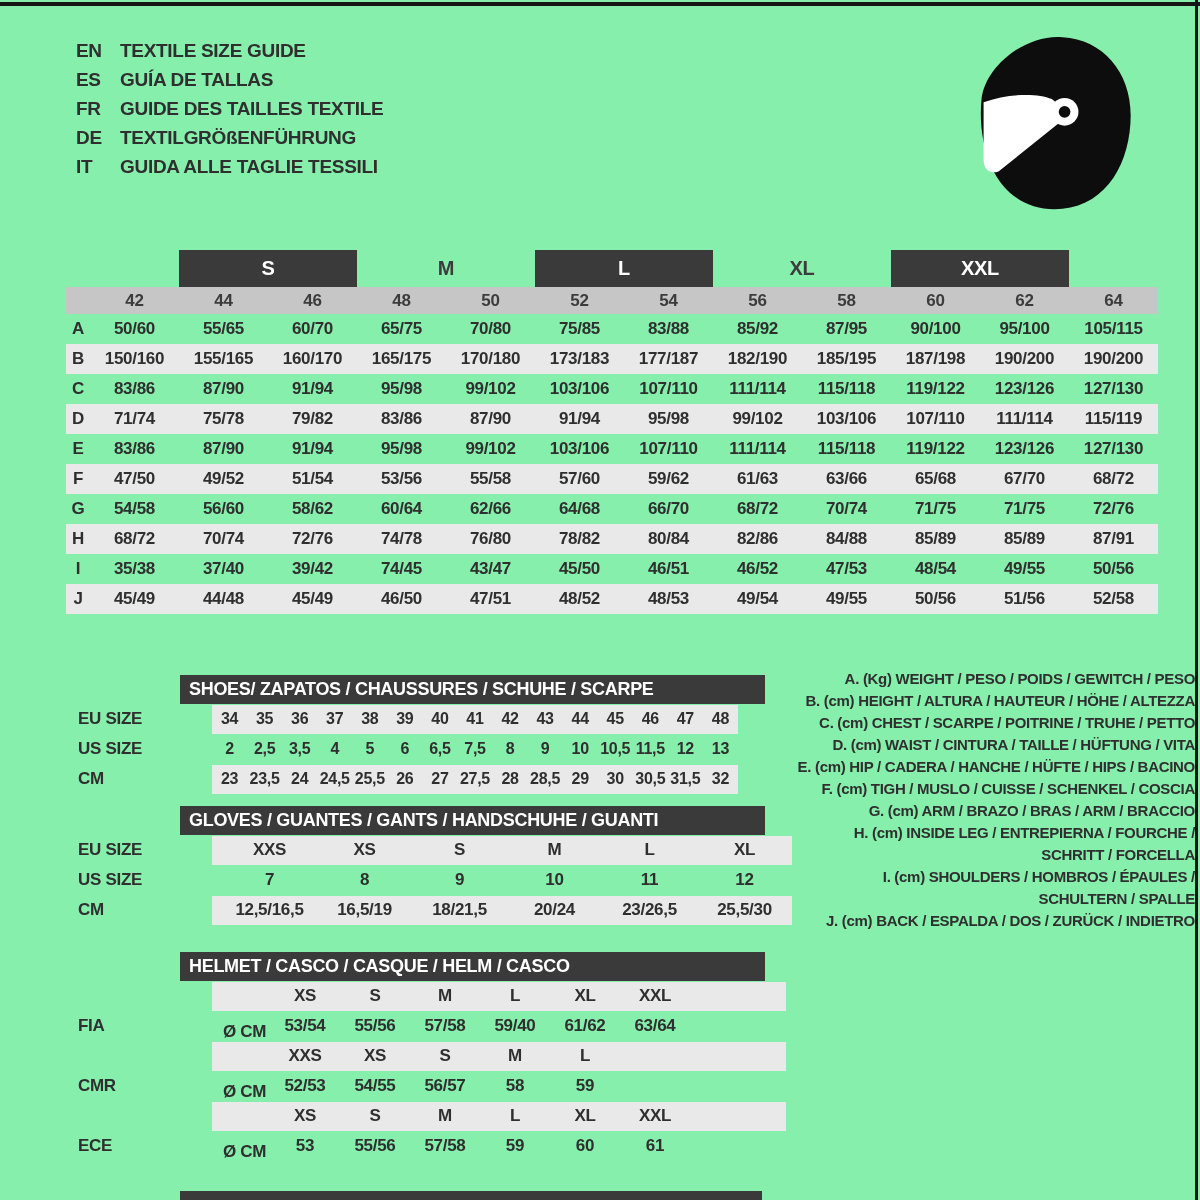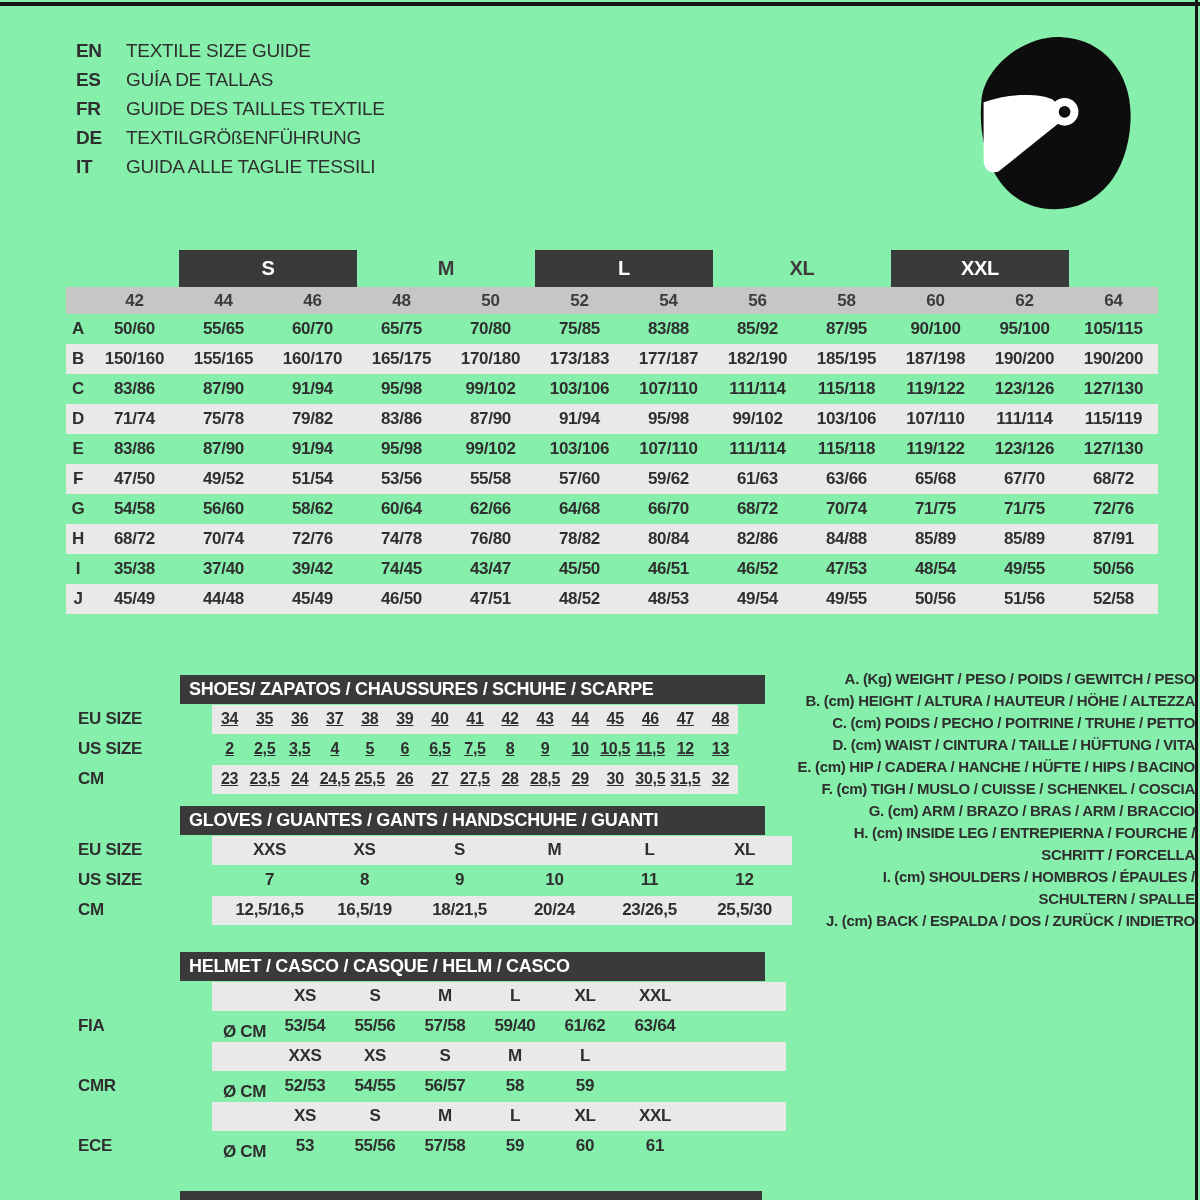--- a/index.html
+++ b/index.html
@@ -6,21 +6,21 @@
   .page{position:relative;width:1200px;height:1200px;background:#86efac;overflow:hidden;
         font-family:"Liberation Sans","DejaVu Sans",sans-serif;color:#2f2f2f;letter-spacing:-0.3px;}
   .edge-top{position:absolute;left:0;top:2px;width:1200px;height:4px;background:#161616;}
   .edge-right{position:absolute;top:0;left:1195px;width:3px;height:1200px;background:#161616;}
   .bottom-cut-bar{position:absolute;left:180px;top:1191px;width:582px;height:9px;background:#3a3a3a;}
 
   
   .langs{position:absolute;left:76px;top:36px;}
   .lang-row{display:flex;height:29px;align-items:center;}
   .lang-code{width:44px;font-size:19px;font-weight:bold;}
-  .lang-title{font-size:19px;font-weight:normal;margin-left:6px;}
+  .lang-title{font-size:19px;font-weight:bold;}
 
   .helmet-wrap{position:absolute;left:975px;top:34px;width:160px;height:178px;}
 
   
   .main-table{position:absolute;left:66px;top:250px;width:1092px;}
   .mt-row{display:flex;}
   .mt-lcol{width:24px;text-align:center;font-weight:bold;font-size:17px;flex:none;}
   .mt-c{width:89px;flex:none;text-align:center;font-weight:bold;font-size:17px;}
   .mt-grouprow{height:37px;}
   .mt-grouprow .mt-c{line-height:37px;font-size:20px;color:#3c3c3c;}
@@ -33,21 +33,21 @@
 
   
   .sec{position:absolute;left:66px;width:720px;}
   #shoes{top:675px;} #gloves{top:806px;} #helmet{top:952px;}
   .sec-title{margin-left:114px;width:585px;height:29px;background:#3a3a3a;color:#fff;
              font-size:18px;font-weight:bold;line-height:29px;padding-left:9px;box-sizing:border-box;}
   .sec-row{display:flex;height:30px;align-items:center;gap:32px;}
   .sec-label{width:114px;flex:none;font-size:17px;font-weight:bold;padding-left:12px;box-sizing:border-box;}
   .sec-vals{display:flex;align-items:center;height:29px;}
   .sec-vals.band{background:#e9e9e9;}
-  .vals-shoes{width:526px;text-decoration:underline;}
+  .vals-shoes{width:526px;}
   .vals-gloves{width:585px;padding-left:10px;box-sizing:border-box;}
   .vals-helmet{width:585px;}
   .shoes-c{flex:1;text-align:center;font-size:16px;font-weight:bold;}
   .gloves-c{width:95px;flex:none;text-align:center;font-size:17px;font-weight:bold;}
   .helm-unit{width:58px;flex:none;padding-left:11px;box-sizing:border-box;font-size:17px;font-weight:bold;margin-top:11px;}
   .helm-c{width:70px;flex:none;text-align:center;font-size:17px;font-weight:bold;}
 
   
   .legend{position:absolute;left:795px;top:668px;width:400px;}
   .legend-item{margin:0;}
@@ -452,21 +452,21 @@
   </section>
 
   <aside id="legend" class="legend">
       <div class="legend-item">
         <div class="legend-line">A. (Kg) WEIGHT / PESO / POIDS / GEWITCH / PESO</div>
       </div>
       <div class="legend-item">
         <div class="legend-line">B. (cm) HEIGHT / ALTURA / HAUTEUR / HÖHE / ALTEZZA</div>
       </div>
       <div class="legend-item">
-        <div class="legend-line">C. (cm) POIDS / PECHO / POITRINE / TRUHE / PETTO</div>
+        <div class="legend-line">C. (cm) CHEST / SCARPE / POITRINE / TRUHE / PETTO</div>
       </div>
       <div class="legend-item">
         <div class="legend-line">D. (cm) WAIST / CINTURA / TAILLE / HÜFTUNG / VITA</div>
       </div>
       <div class="legend-item">
         <div class="legend-line">E. (cm) HIP / CADERA / HANCHE / HÜFTE / HIPS / BACINO</div>
       </div>
       <div class="legend-item">
         <div class="legend-line">F. (cm) TIGH / MUSLO / CUISSE / SCHENKEL / COSCIA</div>
       </div>

